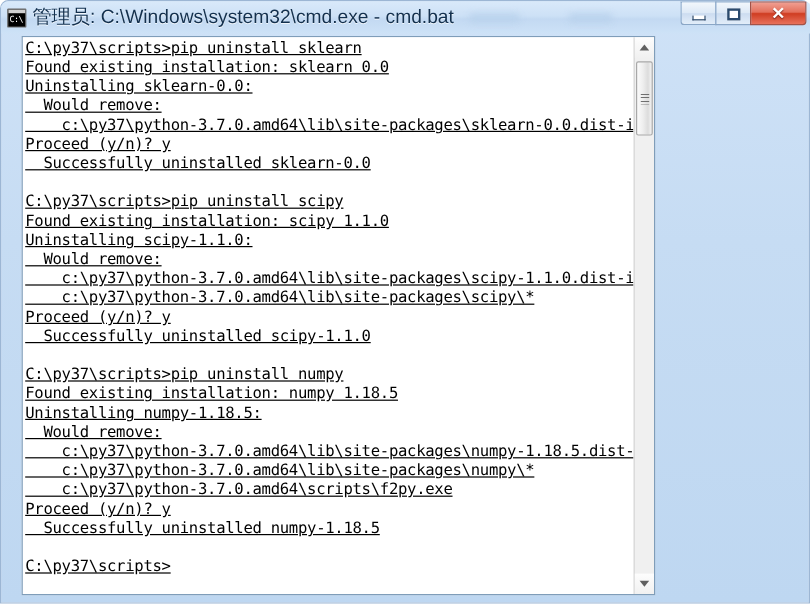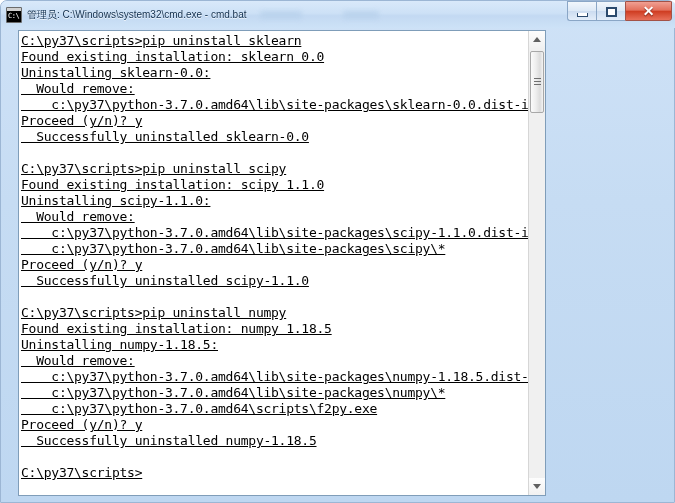--- a/index.html
+++ b/index.html
@@ -64,21 +64,21 @@
     left: 1px;
     top: 4px;
     font-family: "DejaVu Sans Mono", monospace;
     font-size: 7px;
     line-height: 8px;
     color: #ffffff;
     letter-spacing: -0.5px;
   }
   .title-text {
     font-family: "Liberation Sans", sans-serif;
-    font-size: 10px;
+    font-size: 16px;
     color: #13304e;
     white-space: nowrap;
     text-shadow: 0 1px 0 rgba(255,255,255,0.75);
     flex: 0 0 auto;
   }
   .title-redacted {
     flex: 1 1 auto;
     position: relative;
     height: 27px;
   }

